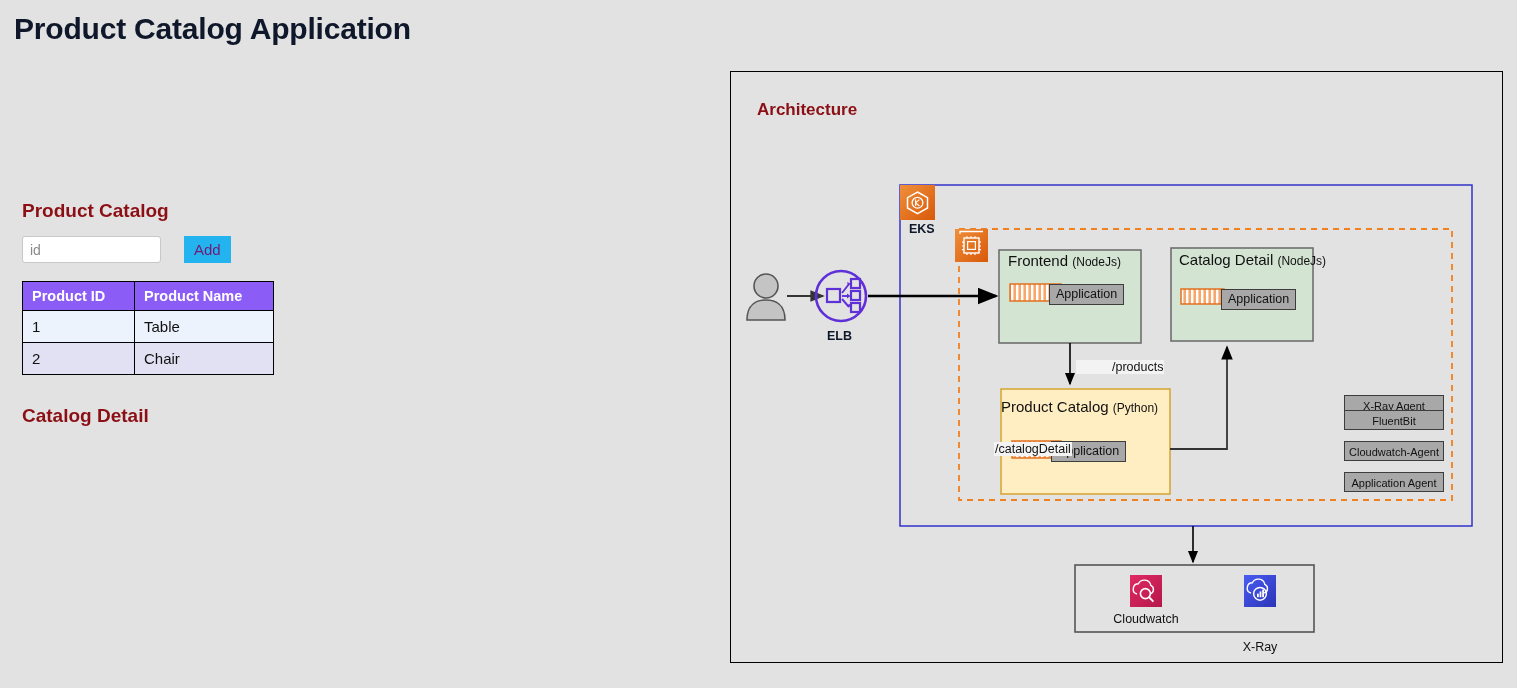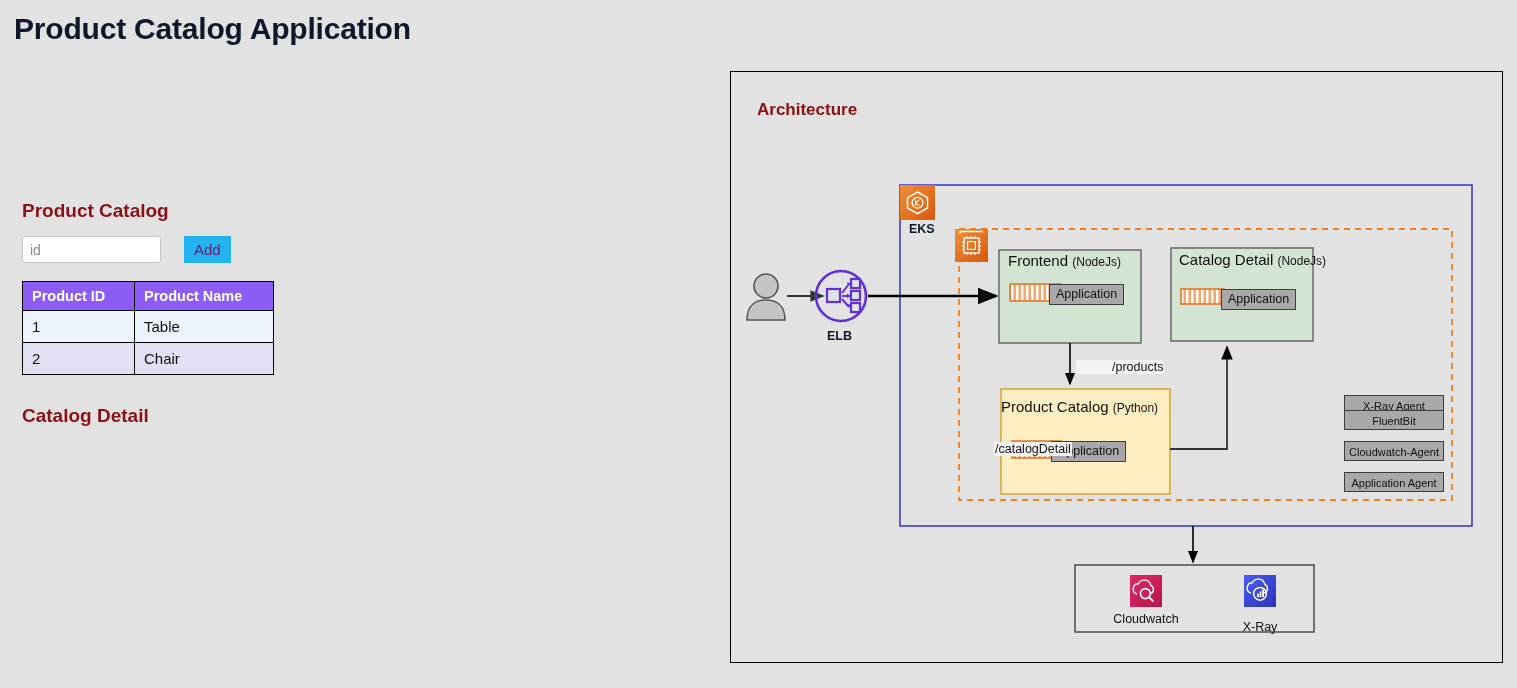--- a/index.html
+++ b/index.html
@@ -342,14 +342,14 @@
 
   <div class="ovl edge-label" style="left:345px; top:288px;padding-left:36px;">/products</div>
   <div class="ovl edge-label" style="left:263px; top:370px;">/catalogDetail</div>
 
   <div class="ovl agent-badge" style="left:613px; top:307px;margin-top:16px;">X-Ray Agent</div>
   <div class="ovl agent-badge" style="left:613px; top:338px;">FluentBit</div>
   <div class="ovl agent-badge" style="left:613px; top:369px;">Cloudwatch-Agent</div>
   <div class="ovl agent-badge" style="left:613px; top:400px;">Application Agent</div>
 
   <div class="ovl icon-caption" style="left:375px; top:540px; width:80px;">Cloudwatch</div>
-  <div class="ovl icon-caption" style="left:489px; top:548px; width:80px;text-align:center;">X-Ray</div>
+  <div class="ovl icon-caption" style="left:489px; top:568px; width:80px;text-align:center;">X-Ray</div>
 </div>
 
 </body></html>

